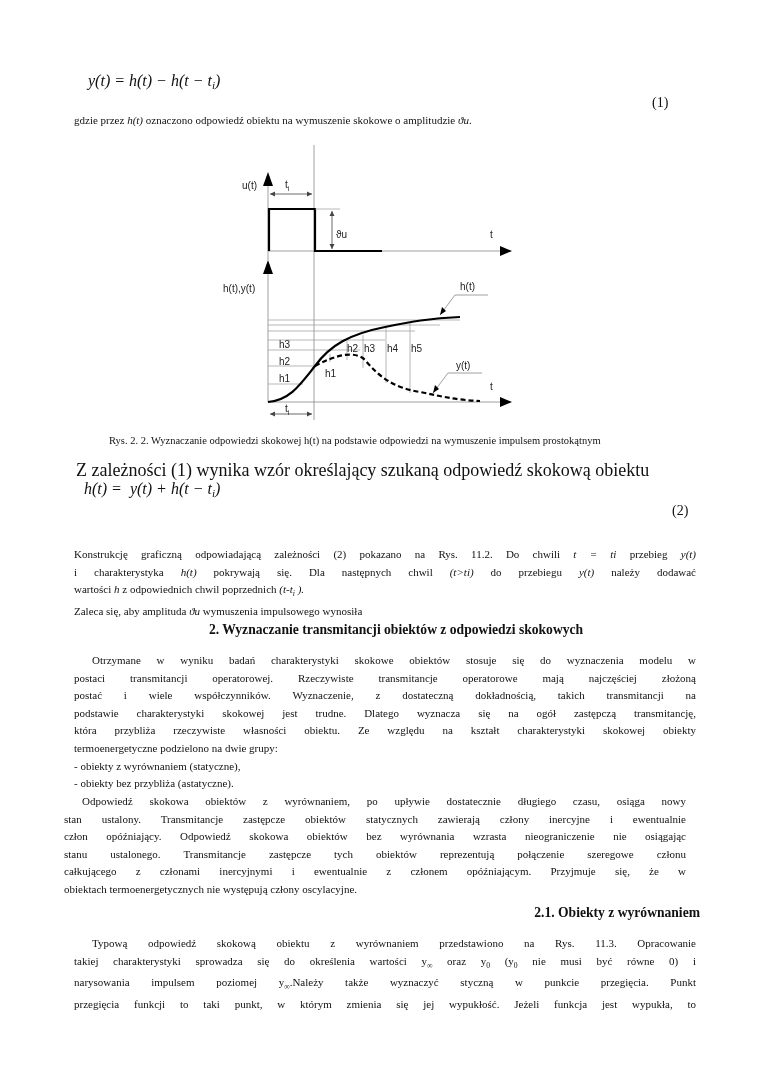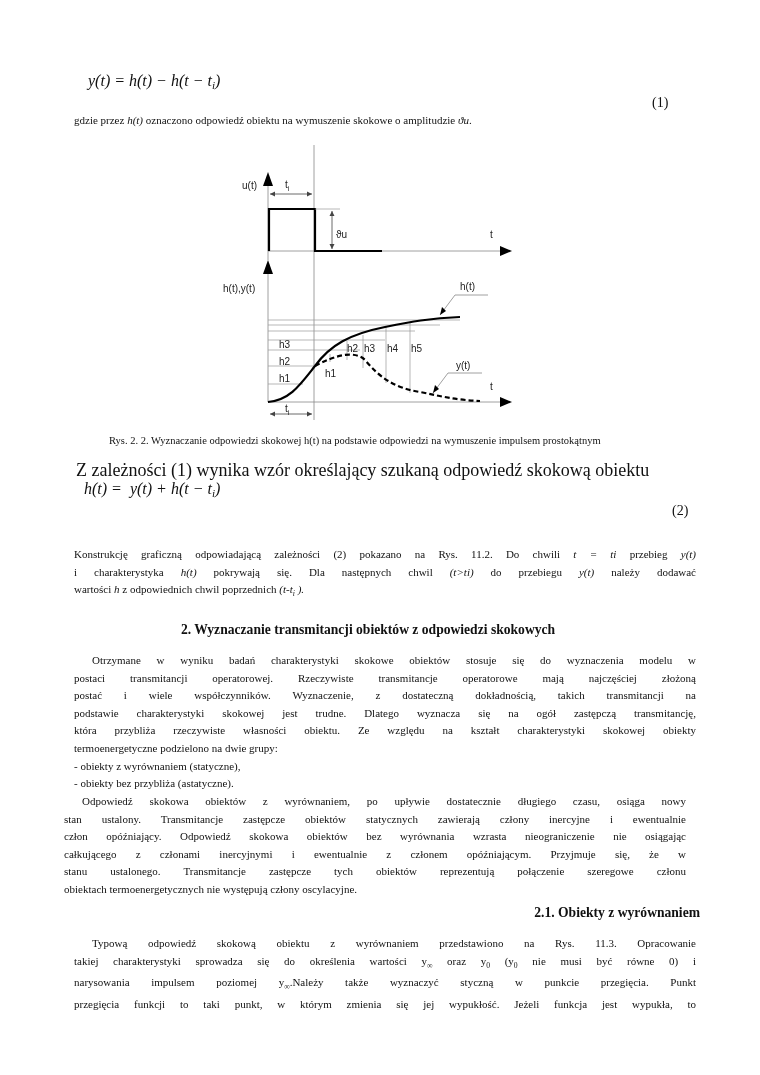--- a/index.html
+++ b/index.html
@@ -107,41 +107,42 @@
 
 <div class="abs p line" style="left:76px; top:462px; font-size:18px;">Z zależności (1) wynika wzór określający szukaną odpowiedź skokową obiektu</div>
 
 <div class="abs eq" style="left:84px; top:480px;"><span>h(t) =  y(t) + h(t − t</span><sub>i</sub><span>)</span></div>
 <div class="abs eqnum" style="left:672px; top:503px;">(2)</div>
 
 <div class="abs p" style="left:74px; top:518px; width:622px;margin-top:28px;">
   <div class="just" style="text-align-last:justify;"><span>Konstrukcję graficzną odpowiadającą zależności (2) pokazano na Rys. 11.2. Do chwili </span><i>t = ti</i><span> przebieg </span><i>y(t)</i></div>
   <div class="just" style="text-align-last:justify;"><span>i charakterystyka </span><i>h(t)</i><span> pokrywają się. Dla następnych chwil </span><i>(t&gt;ti)</i><span> do przebiegu </span><i>y(t)</i><span> należy dodawać</span></div>
   <div><span>wartości </span><i>h</i><span> z odpowiednich chwil poprzednich </span><i>(t-t</i><sub class="it">i</sub><i> ).</i></div>
+  <div><span>Zaleca się, aby amplituda </span><i>ϑu</i><span> wymuszenia impulsowego wynosiła</span></div>
 </div>
 
-<div class="abs h" style="left:48px; top:622px; width:640px;">2. Wyznaczanie transmitancji obiektów z odpowiedzi skokowych</div>
+<div class="abs h" style="left:76px; top:622px; width:640px;">2. Wyznaczanie transmitancji obiektów z odpowiedzi skokowych</div>
 
 <div class="abs p" style="left:74px; top:652px; width:622px;">
   <div class="just" style="text-align-last:justify; text-indent:18px;">Otrzymane w wyniku badań charakterystyki skokowe obiektów stosuje się do wyznaczenia modelu w</div>
   <div class="just" style="text-align-last:justify;">postaci transmitancji operatorowej. Rzeczywiste transmitancje operatorowe mają najczęściej złożoną</div>
   <div class="just" style="text-align-last:justify;">postać i wiele współczynników. Wyznaczenie, z dostateczną dokładnością, takich transmitancji na</div>
   <div class="just" style="text-align-last:justify;">podstawie charakterystyki skokowej jest trudne. Dlatego wyznacza się na ogół zastępczą transmitancję,</div>
   <div class="just" style="text-align-last:justify;">która przybliża rzeczywiste własności obiektu. Ze względu na kształt charakterystyki skokowej obiekty</div>
   <div>termoenergetyczne podzielono na dwie grupy:</div>
   <div>- obiekty z wyrównaniem (statyczne),</div>
   <div>- obiekty bez przybliża (astatyczne).</div>
 </div>
 
 <div class="abs p" style="left:64px; top:793px; width:622px;">
   <div class="just" style="text-align-last:justify; text-indent:18px;">Odpowiedź skokowa obiektów z wyrównaniem, po upływie dostatecznie długiego czasu, osiąga nowy</div>
   <div class="just" style="text-align-last:justify;">stan ustalony. Transmitancje zastępcze obiektów statycznych zawierają człony inercyjne i ewentualnie</div>
   <div class="just" style="text-align-last:justify;">człon opóźniający. Odpowiedź skokowa obiektów bez wyrównania wzrasta nieograniczenie nie osiągając</div>
+  <div class="just" style="text-align-last:justify;">stanu ustalonego. Transmitancje zastępcze tych obiektów reprezentują połączenie szeregowe członu</div>
   <div class="just" style="text-align-last:justify;">całkującego z członami inercyjnymi i ewentualnie z członem opóźniającym. Przyjmuje się, że w</div>
-  <div class="just" style="text-align-last:justify;">stanu ustalonego. Transmitancje zastępcze tych obiektów reprezentują połączenie szeregowe członu</div>
   <div>obiektach termoenergetycznych nie występują człony oscylacyjne.</div>
 </div>
 
 <div class="abs h" style="left:60px; top:905px; width:640px;text-align:right;">2.1. Obiekty z wyrównaniem</div>
 
 <div class="abs p" style="left:74px; top:935px; width:622px;">
   <div class="just" style="text-align-last:justify; text-indent:18px;">Typową odpowiedź skokową obiektu z wyrównaniem przedstawiono na Rys. 11.3. Opracowanie</div>
   <div class="just" style="text-align-last:justify;"><span>takiej charakterystyki sprowadza się do określenia wartości y</span><sub>∞</sub><span> oraz y</span><sub>0</sub><span> (y</span><sub>0</sub><span> nie musi być równe 0) i</span></div>
   <div class="just" style="text-align-last:justify;"><span>narysowania impulsem poziomej y</span><sub>∞</sub><span>.Należy także wyznaczyć styczną w punkcie przegięcia. Punkt</span></div>
   <div class="just" style="text-align-last:justify;">przegięcia funkcji to taki punkt, w którym zmienia się jej wypukłość. Jeżeli funkcja jest wypukła, to</div>

